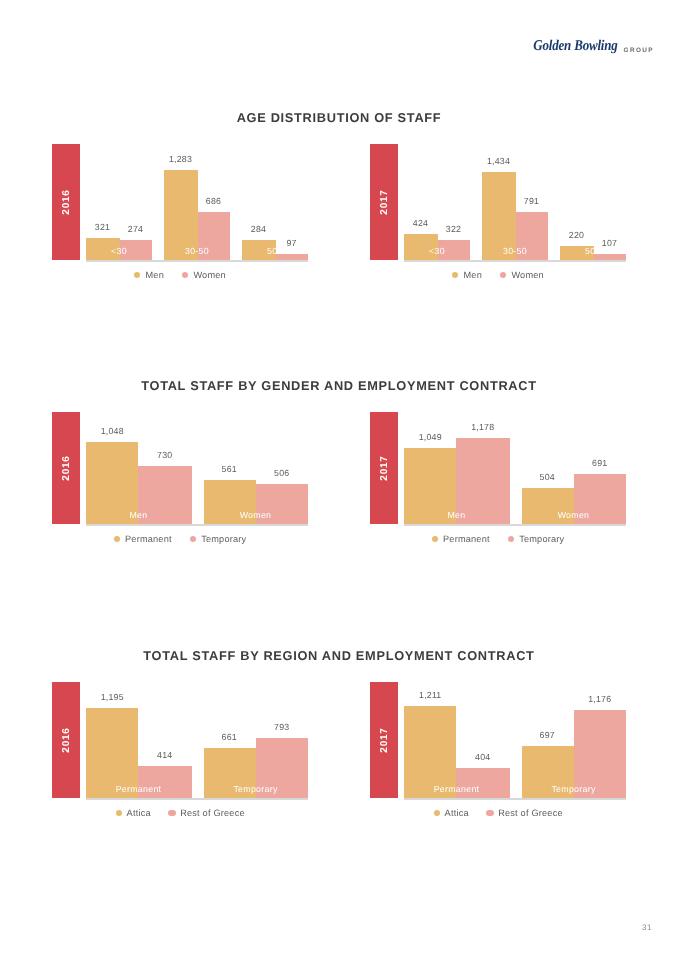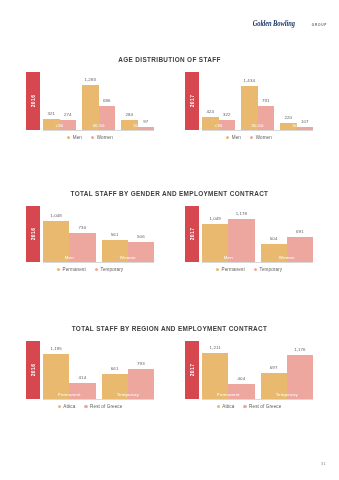--- a/index.html
+++ b/index.html
@@ -9,21 +9,21 @@
     font-family:"Liberation Sans", sans-serif;
     color:#4a4a4a;
     overflow:hidden;
     position:relative;
   }
   .page{position:relative;width:339px;height:480px;}
 
   
   .logo-wrap{
     position:absolute;top:20px;right:12px;
-    display:flex;align-items:flex-end;gap:17px;margin-left:24px;
+    display:flex;align-items:flex-end;gap:3px;margin-left:24px;
   }
   .logo-mark{
     font-family:"Liberation Serif", serif;
     font-style:italic;font-weight:bold;
     font-size:6.5px;letter-spacing:-0.1px;
     color:#1b3a6b;
     transform:scaleY(1.15);
   }
   .logo-sub{
     font-size:3.2px;letter-spacing:0.7px;

